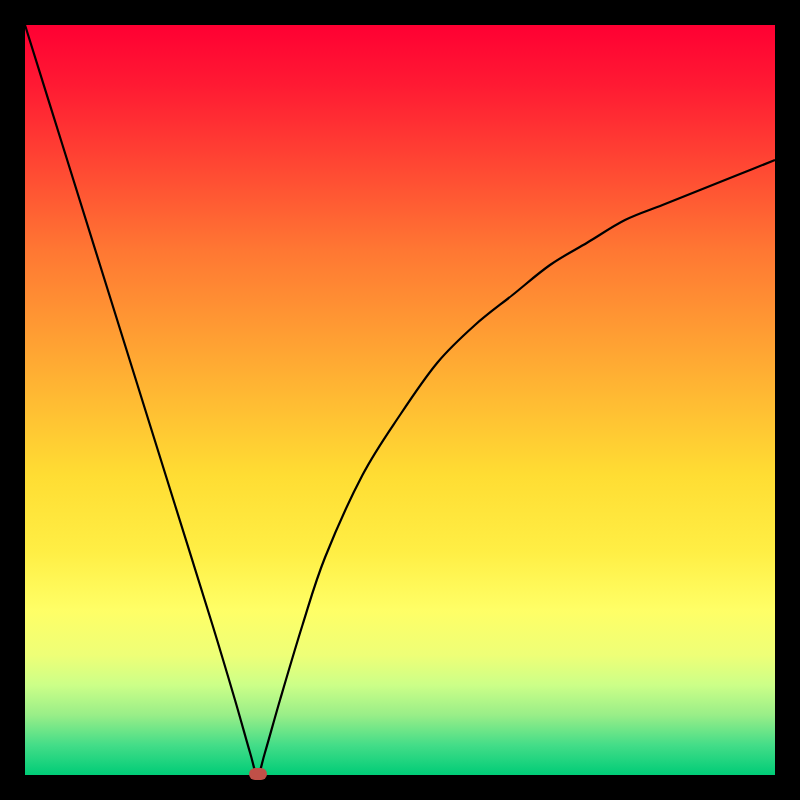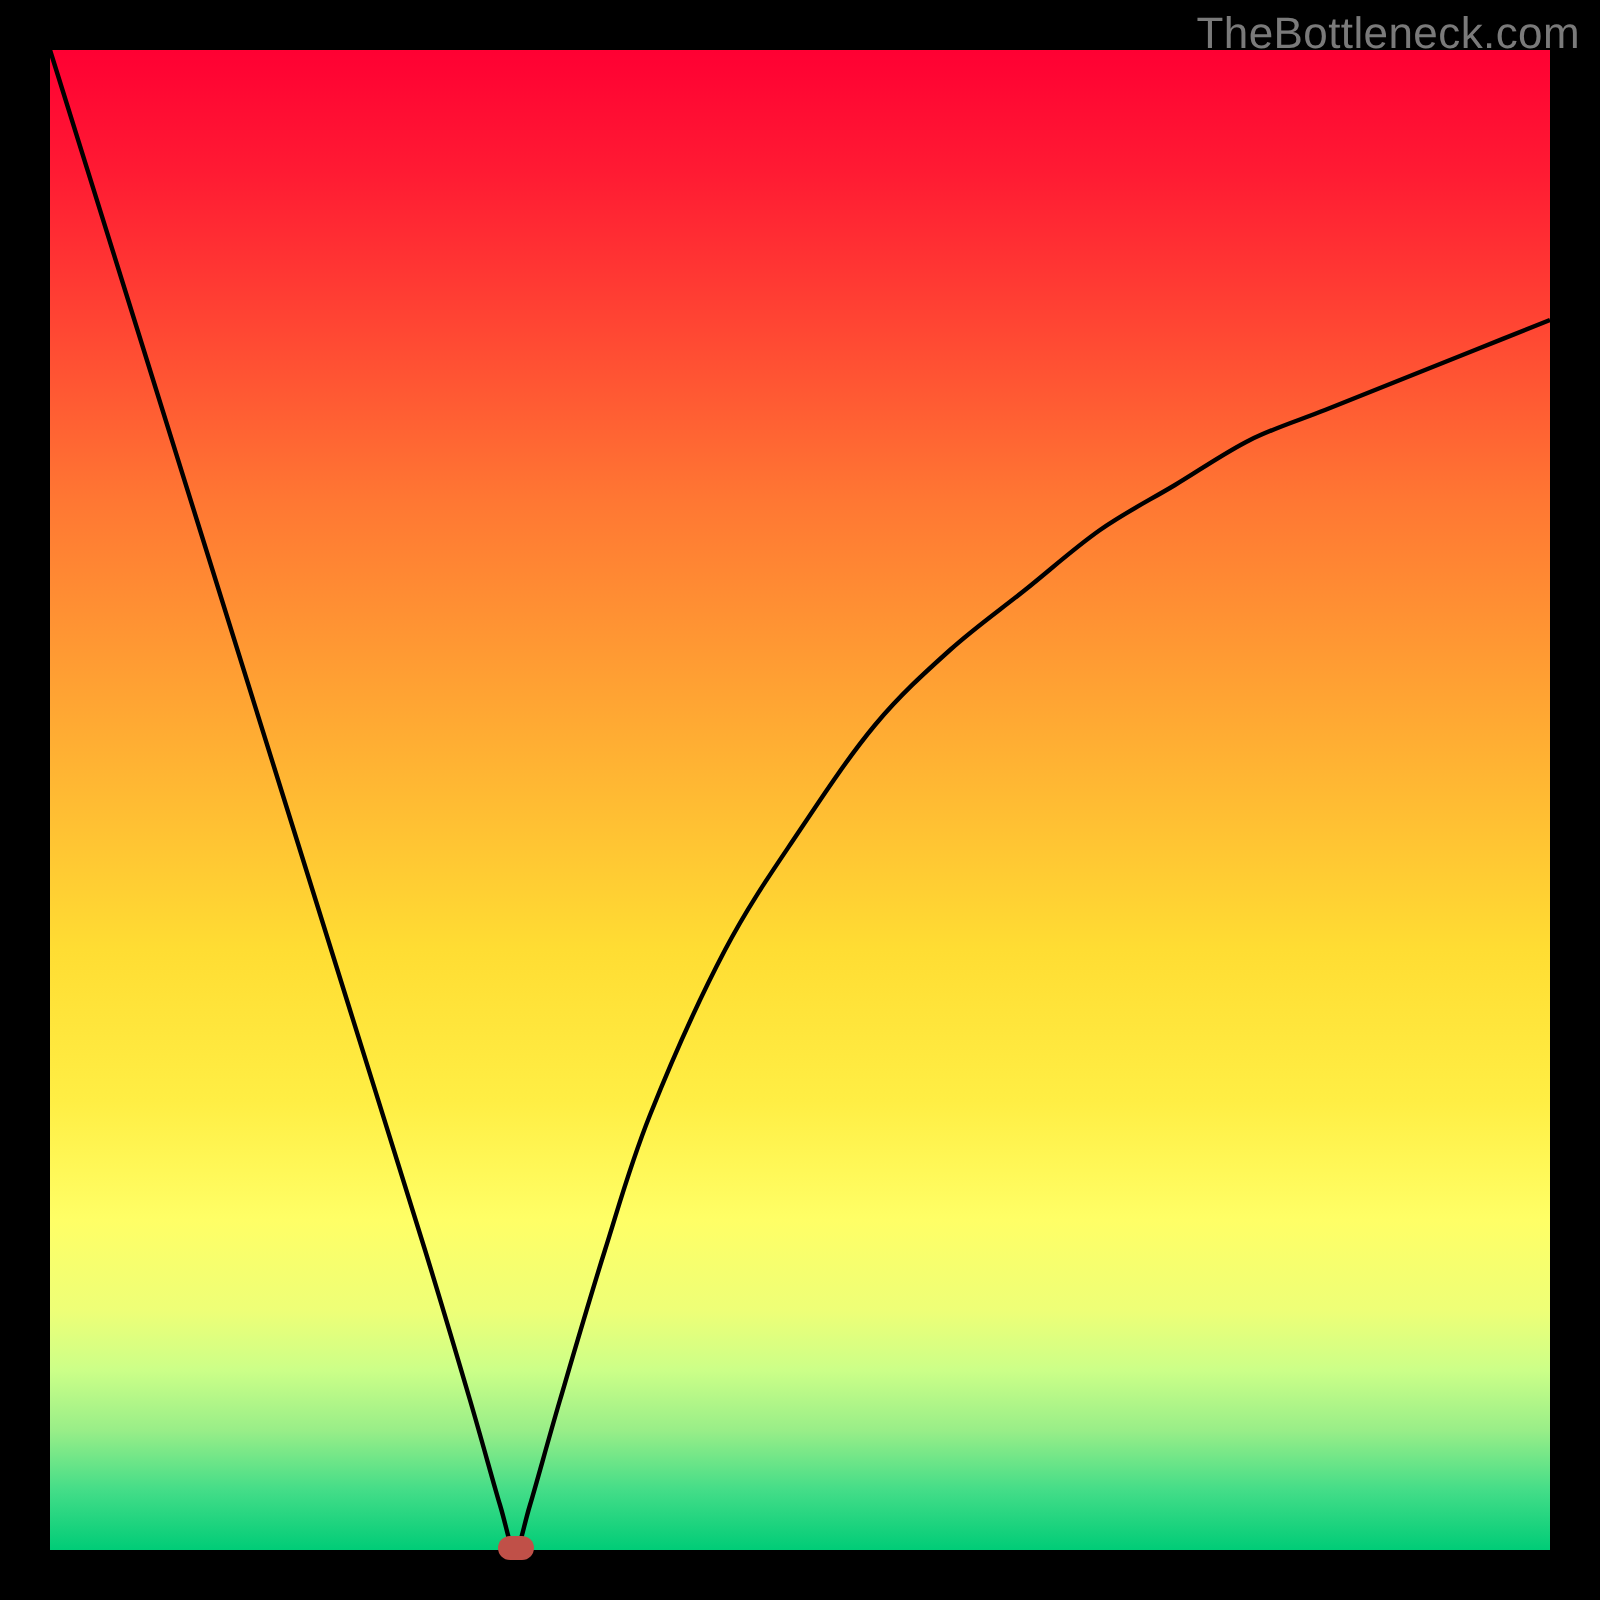--- a/index.html
+++ b/index.html
@@ -63,14 +63,13 @@
 
 <div class="frame">
   <div class="plot-area"></div>
 
   <svg class="curve-svg" viewBox="0 0 750 750" preserveAspectRatio="none">
     <path id="curve-path" d="M 0 0 C 6.25 20 25 80 37.5 120 C 50 160 62.5 199.99999999999994 75 239.99999999999994 C 87.5 279.99999999999994 100 320 112.5 360 C 125 400 137.5 440 150 480 C 162.5 520 177.5 567.5 187.5 600 C 197.5 632.5 203.75000000000003 653.75 210.00000000000003 675 C 216.25000000000003 696.25 221.25 715 225 727.5 C 228.75 740 230 750 232.5 750 C 235 750 236.25 740 240 727.5 C 243.75 715 248.75000000000003 696.25 255.00000000000003 675 C 261.25 653.75 270 623.75 277.5 600 C 285 576.25 290 557.5 300 532.5 C 310 507.5 325 473.75 337.5 450 C 350 426.25 362.5 408.75 375 390 C 387.5 371.25 400.00000000000006 352.49999999999994 412.50000000000006 337.49999999999994 C 425.00000000000006 322.49999999999994 437.5 311.25 450 300 C 462.5 288.75 475 280 487.5 270 C 500 260 512.5 248.74999999999994 525 239.99999999999994 C 537.5 231.24999999999994 550 225 562.5 217.5 C 575 210 587.5 201.25 600 195 C 612.5 188.75 625 185 637.5 180 C 650 175 662.5 170 675 165 C 687.5 160 700 155 712.5 150 C 725 145 743.75 137.5 750 135" fill="none" stroke="#000" stroke-width="2.2"></path>
   </svg>
 
   <div class="marker" id="marker" style="left: 248.5px; top: 768px; background: rgb(192, 80, 72);"></div>
 
-  <div class="watermark">TheBottleneck.com</div>
 </div>
 
 </body></html>

